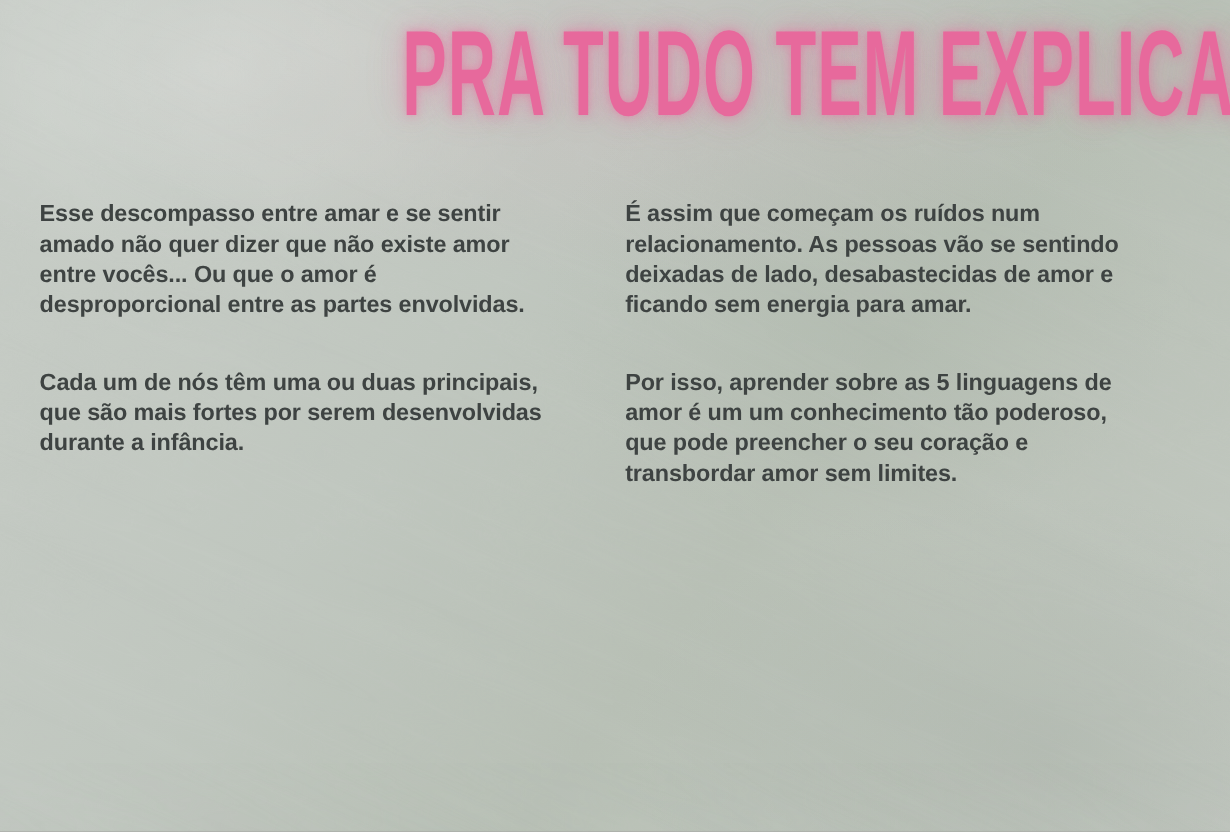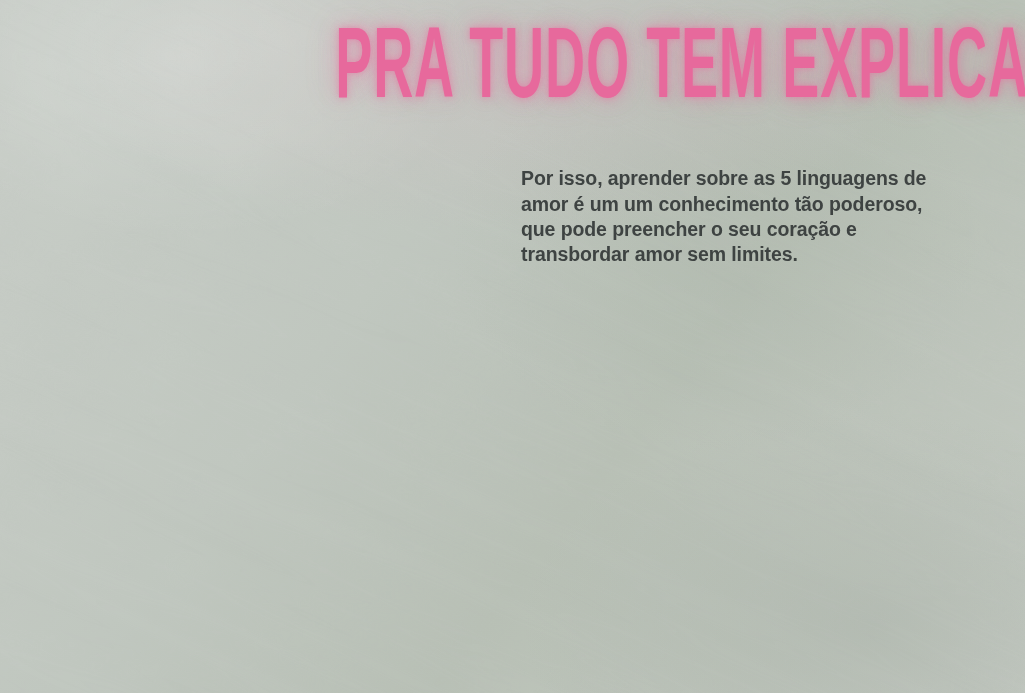--- a/index.html
+++ b/index.html
@@ -102,23 +102,34 @@
     <rect width="1025" height="693" filter="url(#grain)" opacity="0.22"></rect>
     <g transform="rotate(24 512 346)">
       <rect x="-300" y="-300" width="1700" height="1300" filter="url(#streaks)" opacity="0.10"></rect>
     </g>
   </svg>
 
   <h1 class="title-wrap"><span class="title-inner">PRA TUDO TEM EXPLICAÇÃO</span></h1>
 
   <div class="columns">
     <div class="col col-left">
+      <p>Esse descompasso entre amar e se sentir
+amado não quer dizer que não existe amor
+entre vocês... Ou que o amor é
+desproporcional entre as partes envolvidas.</p>
+      <p>Cada um de nós têm uma ou duas principais,
+que são mais fortes por serem desenvolvidas
+durante a infância.</p>
       
     </div>
     <div class="col col-right">
+      <p>É assim que começam os ruídos num
+relacionamento. As pessoas vão se sentindo
+deixadas de lado, desabastecidas de amor e
+ficando sem energia para amar.</p>
       <p>Por isso, aprender sobre as 5 linguagens de
 amor é um um conhecimento tão poderoso,
 que pode preencher o seu coração e
 transbordar amor sem limites.</p>
     </div>
   </div>
 
 </div>
 
 </body></html>

